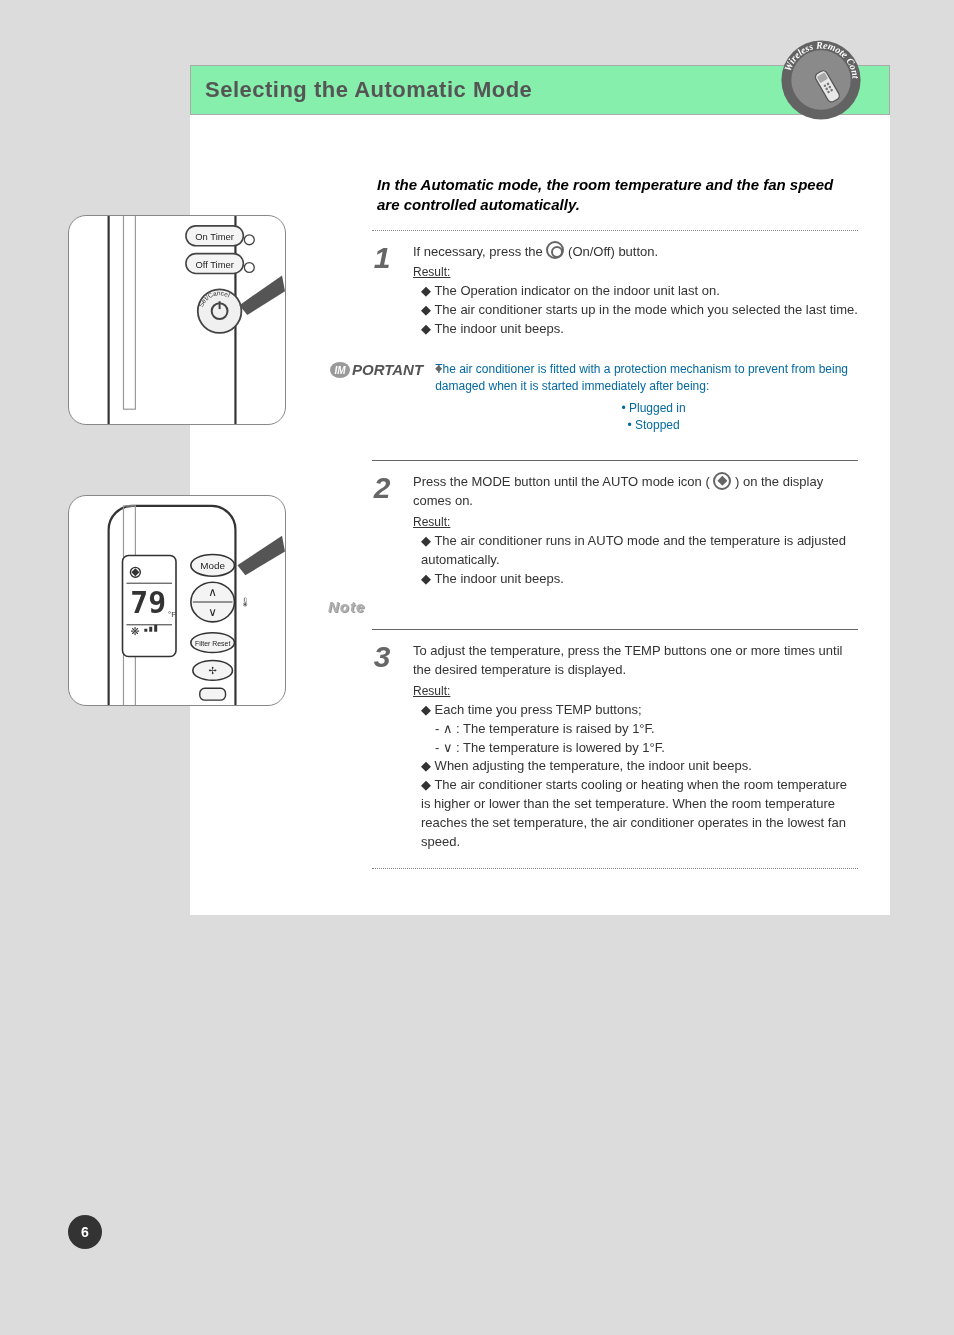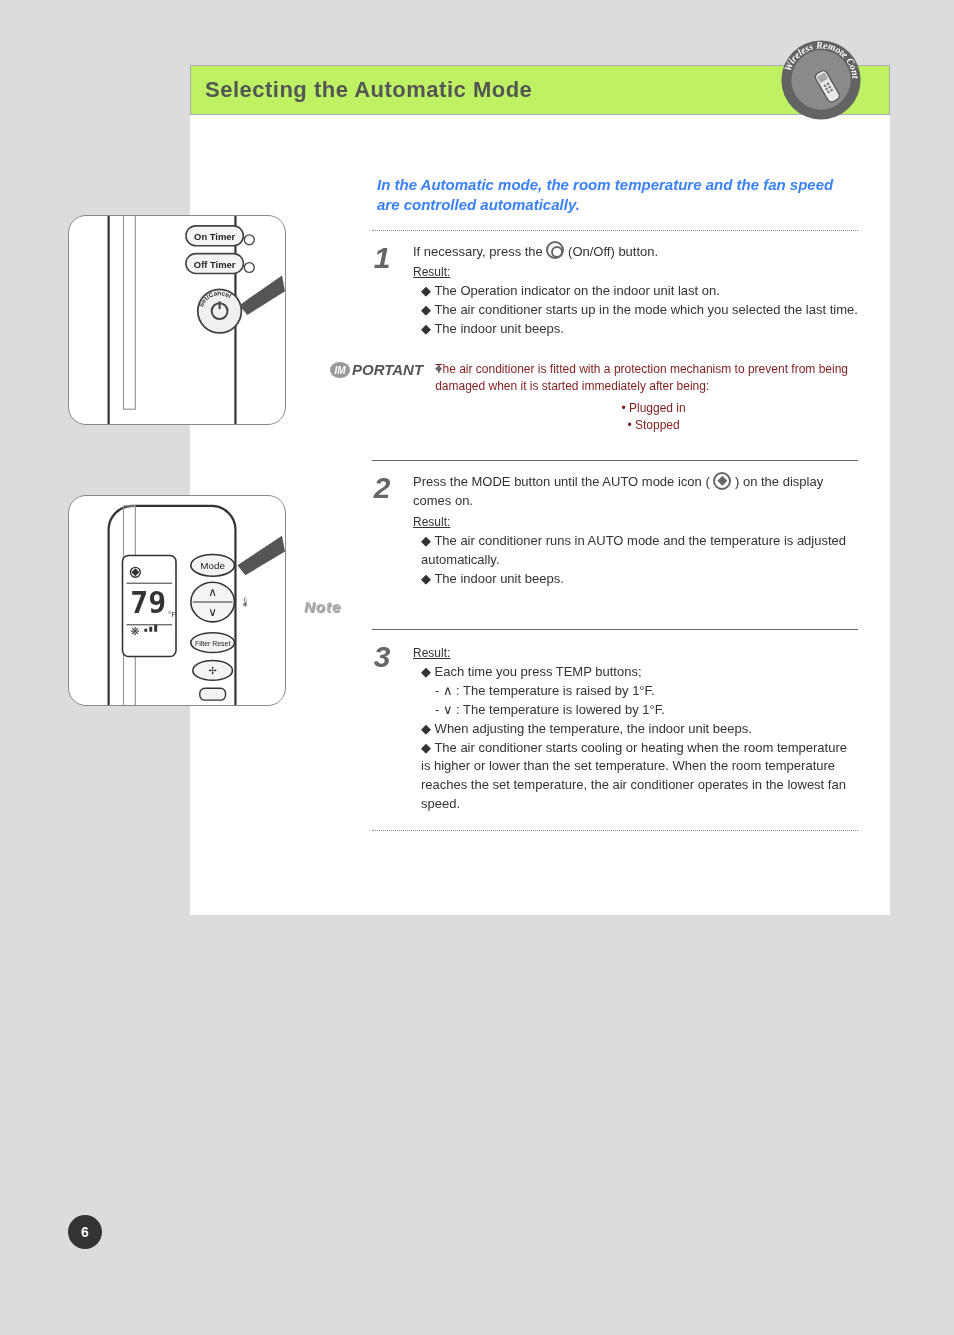--- a/index.html
+++ b/index.html
@@ -12,21 +12,21 @@
     position: relative;
     overflow: hidden;
   }
   .title-bar {
     position: absolute;
     left: 190px;
     top: 65px;
     width: 700px;
     height: 50px;
     border: 1px solid #aaa;
-    background: #bef264;
+    background: #86efac;
     z-index: 5;
     display: flex;
     align-items: center;
     padding-left: 14px;
   }
   .title-bar span {
     font-size: 22px;
     font-weight: bold;
     color: #555;
     letter-spacing: .5px;
@@ -50,27 +50,27 @@
   }
   .left-illus {
     position: absolute;
     left: 68px;
     width: 218px;
     border: 1.5px solid #888;
     border-radius: 18px;
     background: #fff;
     z-index: 20;
   }
-  .illus1 { top: 215px; height: 210px; font-weight: bold; }
+  .illus1 { top: 215px; height: 210px; }
   .illus2 { top: 495px; height: 211px; }
   .remote-svg { display:block; }
   .intro-italic {
     font-style: italic;
     font-weight: bold;
-    color: #3b82f6;
+    color: #000000;
     font-size: 15px;
     line-height: 1.35;
     margin-left: 155px;
     margin-bottom: 14px;
   }
   .hr-dotted {
     margin-left: 150px;
     border: none;
     border-top: 1px dotted #888;
     margin-top: 2px;
@@ -143,35 +143,35 @@
     font-weight: bold;
     color: #555;
     font-size: 15px;
     white-space: nowrap;
     display: flex;
     align-items: center;
   }
   .important-label svg { margin-right: 1px; }
   .imp-bullet {
     font-size: 12px;
-    color: #7f1d1d;
+    color: #0369a1;
     line-height: 1.45;
     margin-bottom: 6px;
     padding-left:12px;
     position:relative;
   }
   .imp-bullet::before {
     content: "◆";
     position:absolute;
     left:0; top:1px;
     font-size:9px;
     color:#666;
   }
   .note-row {
-    margin-left: 82px;
+    margin-left: 106px;
     margin-top: 10px;
     display: flex;
     gap: 18px;
     align-items: flex-start;
   }
   .note-label {
     font-style: italic;
     font-weight: bold;
     color: #b0b0b0;
     font-size: 15px;
@@ -297,20 +297,21 @@
 
   <div class="note-row">
     <div class="note-label">Note</div>
   </div>
 
   <hr class="hr-solid" style="margin-top:14px">
 
   <div class="step">
     <div class="step-num">3</div>
     <div class="step-body">
+      <span>To adjust the temperature, press the TEMP buttons one or more times until the desired temperature is displayed.</span>
       <div class="result">
         <span class="result-label">Result:</span>
         <div style="padding-left:8px;">
           ◆ <span>Each time you press TEMP buttons;</span>
           <div style="padding-left:14px;">
             - ∧ <span>: The temperature is raised by 1°F.</span><br>
             - ∨ <span>: The temperature is lowered by 1°F.</span>
           </div>
           ◆ <span>When adjusting the temperature, the indoor unit beeps.</span><br>
           ◆ <span>The air conditioner starts cooling or heating when the room temperature is higher or lower than the set temperature. When the room temperature reaches the set temperature, the air conditioner operates in the lowest fan speed.</span>

